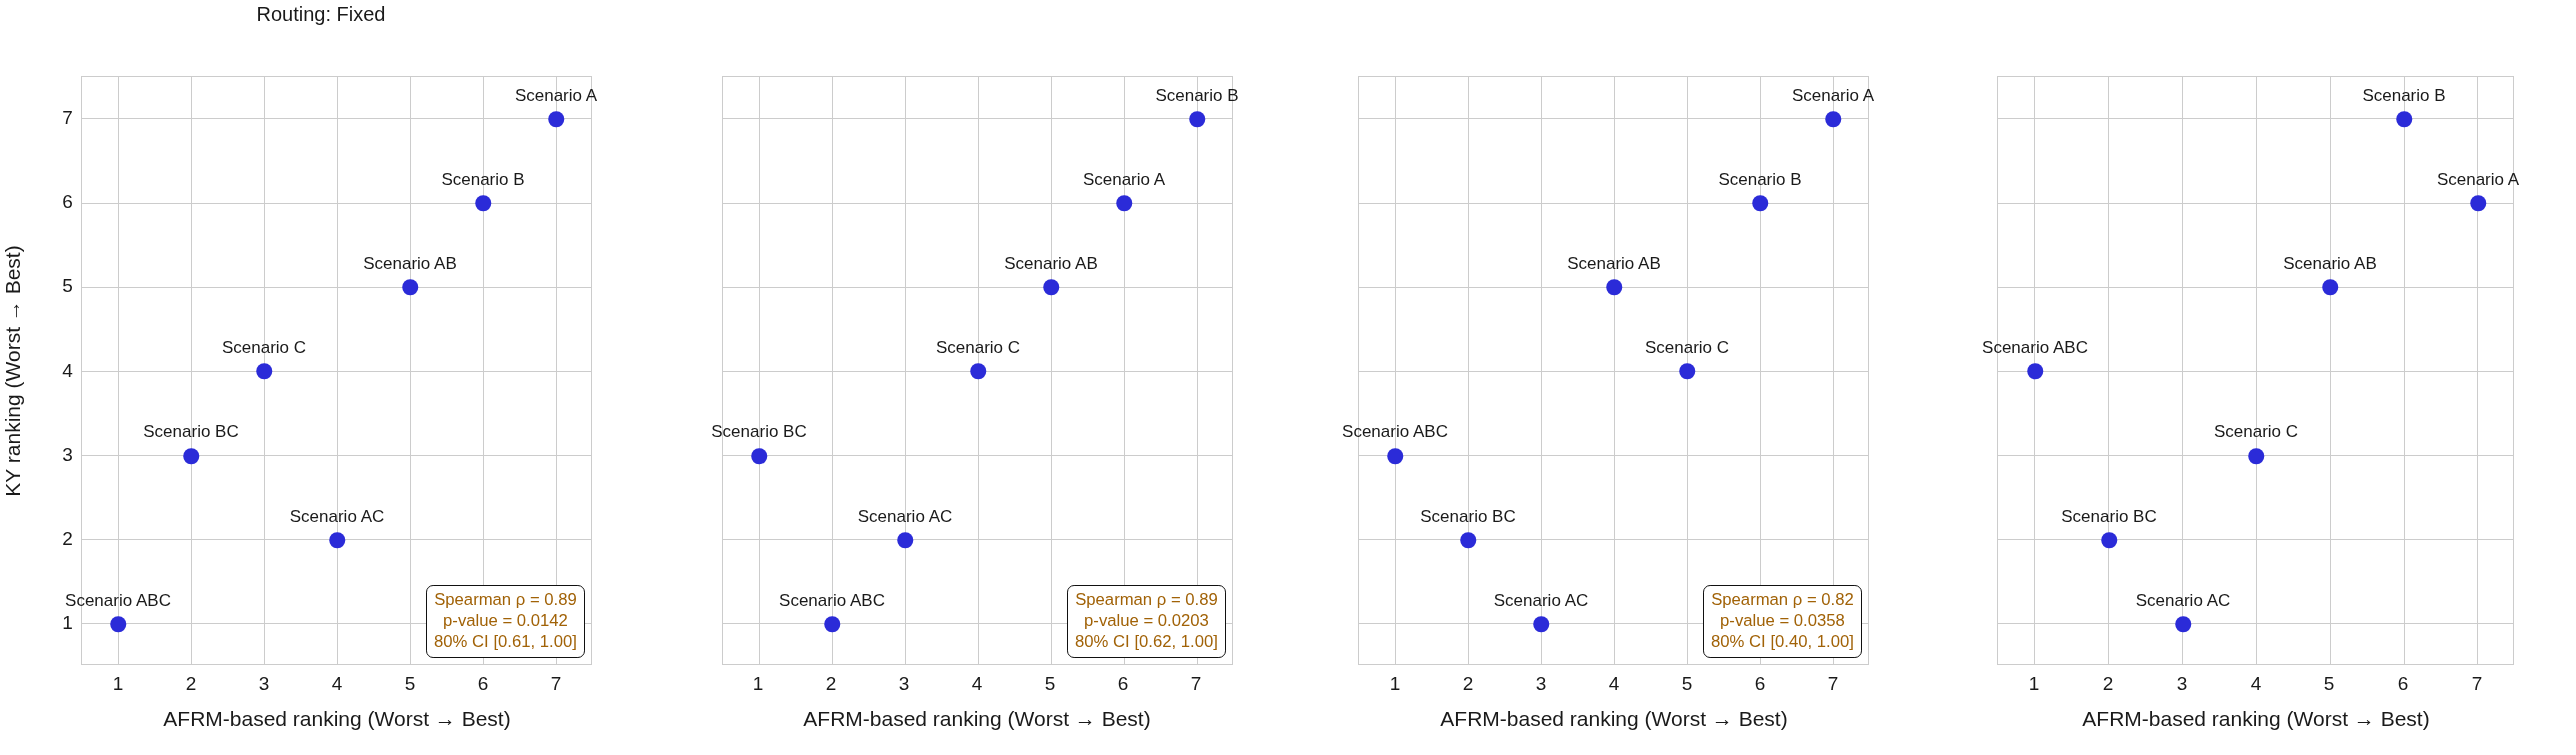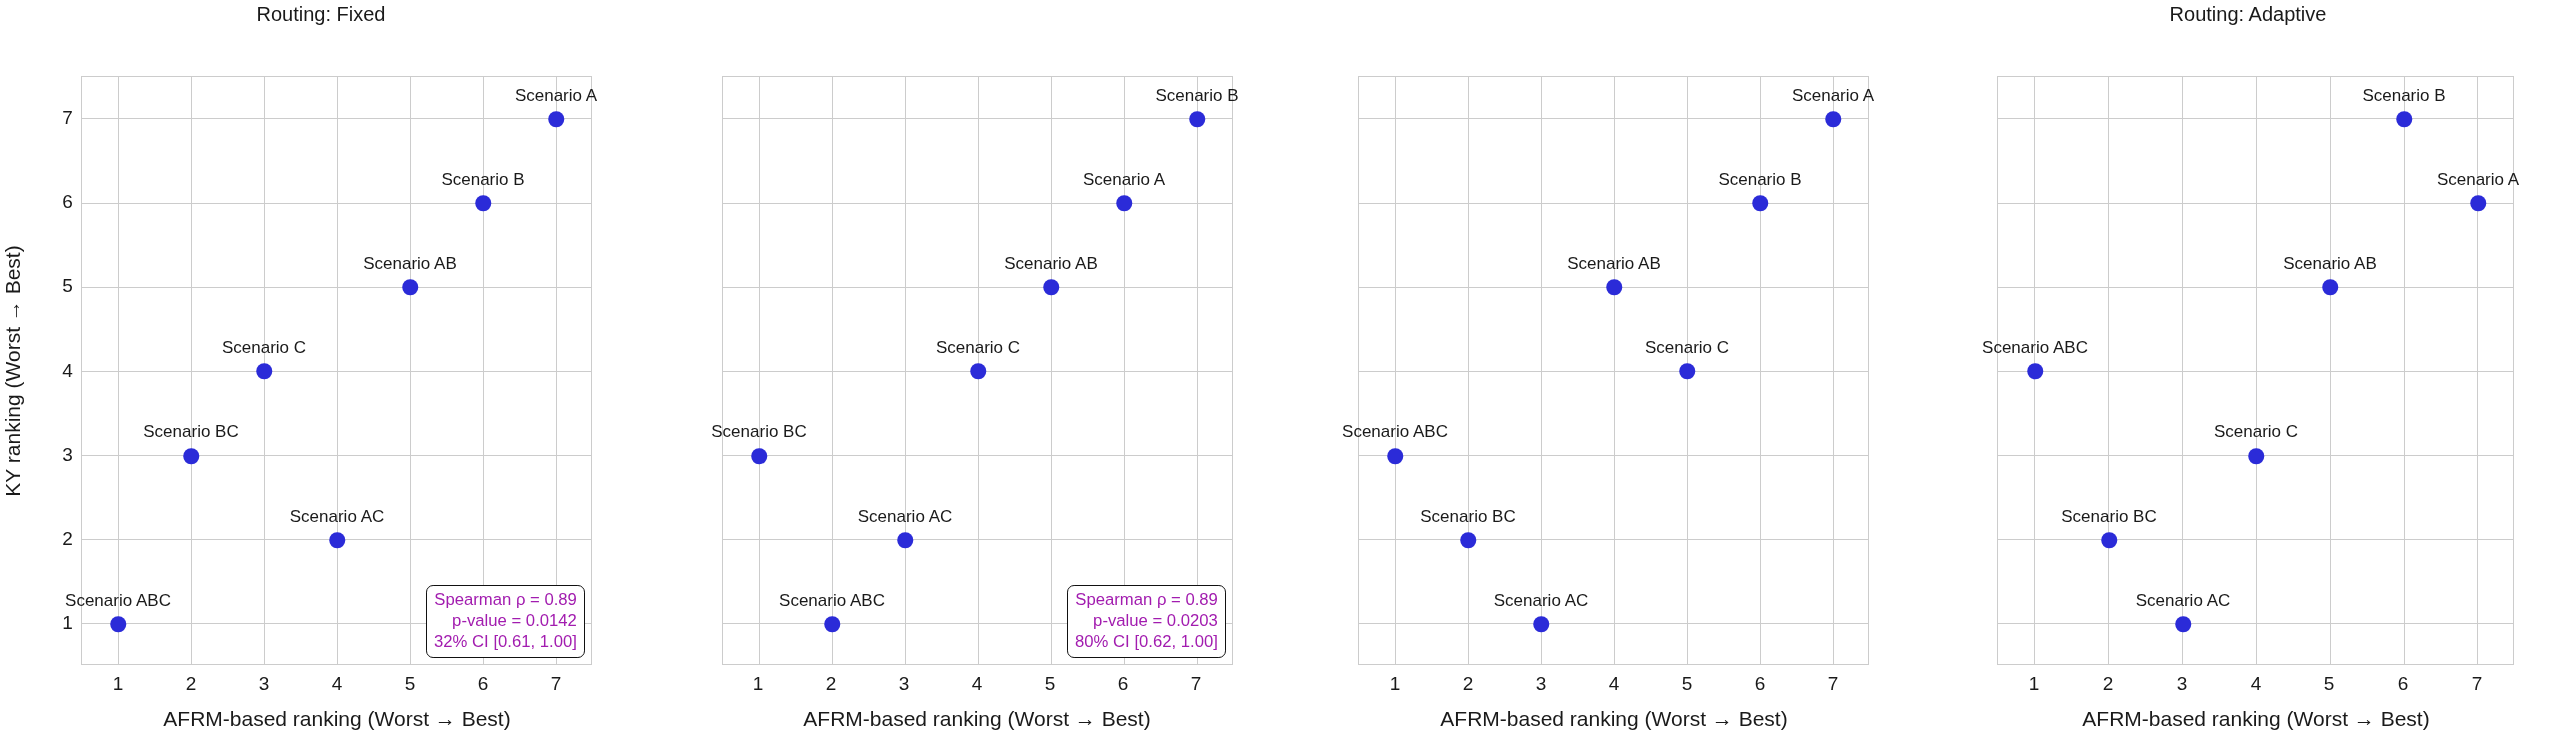--- a/index.html
+++ b/index.html
@@ -44,22 +44,22 @@
     text-align:center;white-space:nowrap;transform:translate(-50%,0);
   }
   .ylabel{
     position:absolute;font-size:21px;line-height:24px;color:#1a1a1a;
     white-space:nowrap;transform-origin:0 0;
     transform:rotate(-90deg) translate(-50%,-100%);
   }
   .statsbox{
     position:absolute;right:6px;bottom:6px;
     border:1.8px solid #111111;border-radius:7.1px;background:#ffffff;
-    padding:3.6px 7.1px 4.8px 7.1px;text-align:right;
-    font-size:16.7px;line-height:21px;color:#a21caf;white-space:nowrap;
+    padding:3.6px 7.1px 4.8px 7.1px;text-align:center;
+    font-size:16.7px;line-height:21px;color:#a16207;white-space:nowrap;
   }
   .statsbox div{display:block;}
 </style>
 </head>
 <body>
 
 <div id="figure">
     <div class="panel" style="width: 642px;">
       <div class="panel-title">Routing: Fixed</div>
       <div class="plot-wrap" style="left: 81px; top: 76px; width: 511px; height: 589px;">
@@ -88,21 +88,21 @@
           <div class="point-label" style="left: 255px; top: 450px;">Scenario AC</div>
           <div class="point" style="left: 328px; top: 210px; background: rgb(43, 43, 216);"></div>
           <div class="point-label" style="left: 328px; top: 197px;">Scenario AB</div>
           <div class="point" style="left: 401px; top: 126px; background: rgb(43, 43, 216);"></div>
           <div class="point-label" style="left: 401px; top: 113px;">Scenario B</div>
           <div class="point" style="left: 474px; top: 42px; background: rgb(43, 43, 216);"></div>
           <div class="point-label" style="left: 474px; top: 29px;">Scenario A</div>
           <div class="statsbox">
             <div>Spearman ρ = 0.89</div>
             <div>p-value = 0.0142</div>
-            <div>32% CI [0.61, 1.00]</div>
+            <div>80% CI [0.61, 1.00]</div>
           </div>
         </div>
       </div>
       <div class="ytick" style="left: 81px; top: 623px;">1</div>
       <div class="ytick" style="left: 81px; top: 539px;">2</div>
       <div class="ytick" style="left: 81px; top: 455px;">3</div>
       <div class="ytick" style="left: 81px; top: 371px;">4</div>
       <div class="ytick" style="left: 81px; top: 286px;">5</div>
       <div class="ytick" style="left: 81px; top: 202px;">6</div>
       <div class="ytick" style="left: 81px; top: 118px;">7</div>
@@ -187,33 +187,37 @@
           <div class="point" style="left: 182px; top: 547px; background: rgb(43, 43, 216);"></div>
           <div class="point-label" style="left: 182px; top: 534px;">Scenario AC</div>
           <div class="point" style="left: 255px; top: 210px; background: rgb(43, 43, 216);"></div>
           <div class="point-label" style="left: 255px; top: 197px;">Scenario AB</div>
           <div class="point" style="left: 328px; top: 294px; background: rgb(43, 43, 216);"></div>
           <div class="point-label" style="left: 328px; top: 281px;">Scenario C</div>
           <div class="point" style="left: 401px; top: 126px; background: rgb(43, 43, 216);"></div>
           <div class="point-label" style="left: 401px; top: 113px;">Scenario B</div>
           <div class="point" style="left: 474px; top: 42px; background: rgb(43, 43, 216);"></div>
           <div class="point-label" style="left: 474px; top: 29px;">Scenario A</div>
+          <div class="statsbox">
+            <div>Spearman ρ = 0.82</div>
+            <div>p-value = 0.0358</div>
+            <div>80% CI [0.40, 1.00]</div>
+          </div>
         </div>
       </div>
       <div class="xtick" style="left: 111px; top: 673px;">1</div>
       <div class="xtick" style="left: 184px; top: 673px;">2</div>
       <div class="xtick" style="left: 257px; top: 673px;">3</div>
       <div class="xtick" style="left: 330px; top: 673px;">4</div>
       <div class="xtick" style="left: 403px; top: 673px;">5</div>
       <div class="xtick" style="left: 476px; top: 673px;">6</div>
       <div class="xtick" style="left: 549px; top: 673px;">7</div>
       <div class="xlabel" style="left: 330px; top: 707px;">AFRM-based ranking (Worst → Best)</div>
     </div>
     <div class="panel" style="width: 654px;">
-      <div class="panel-title">Routing: Adaptive</div>
       <div class="plot-wrap" style="left: 76px; top: 76px; width: 517px; height: 589px;">
         <div class="plot-area">
           <div class="gridline v" style="left: 36px;"></div>
           <div class="gridline v" style="left: 110px;"></div>
           <div class="gridline v" style="left: 184px;"></div>
           <div class="gridline v" style="left: 258px;"></div>
           <div class="gridline v" style="left: 332px;"></div>
           <div class="gridline v" style="left: 406px;"></div>
           <div class="gridline v" style="left: 479px;"></div>
           <div class="gridline h" style="top: 546px;"></div>

